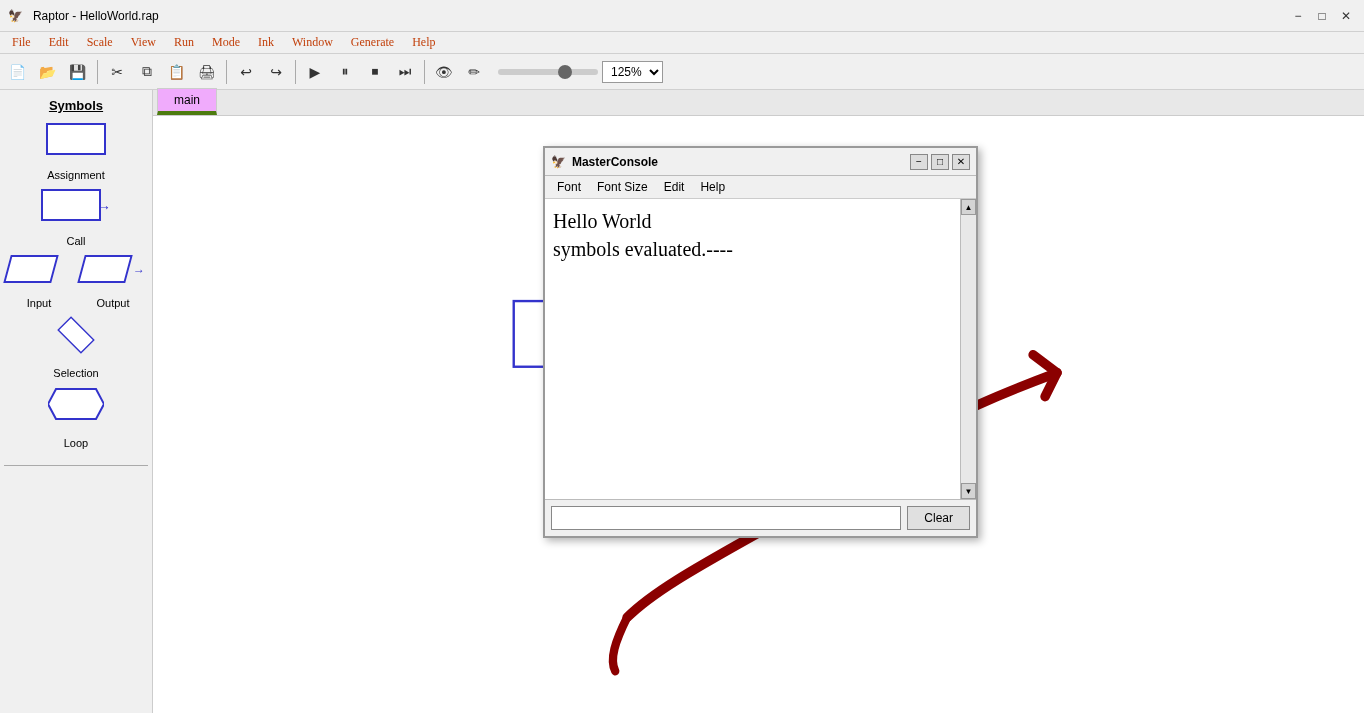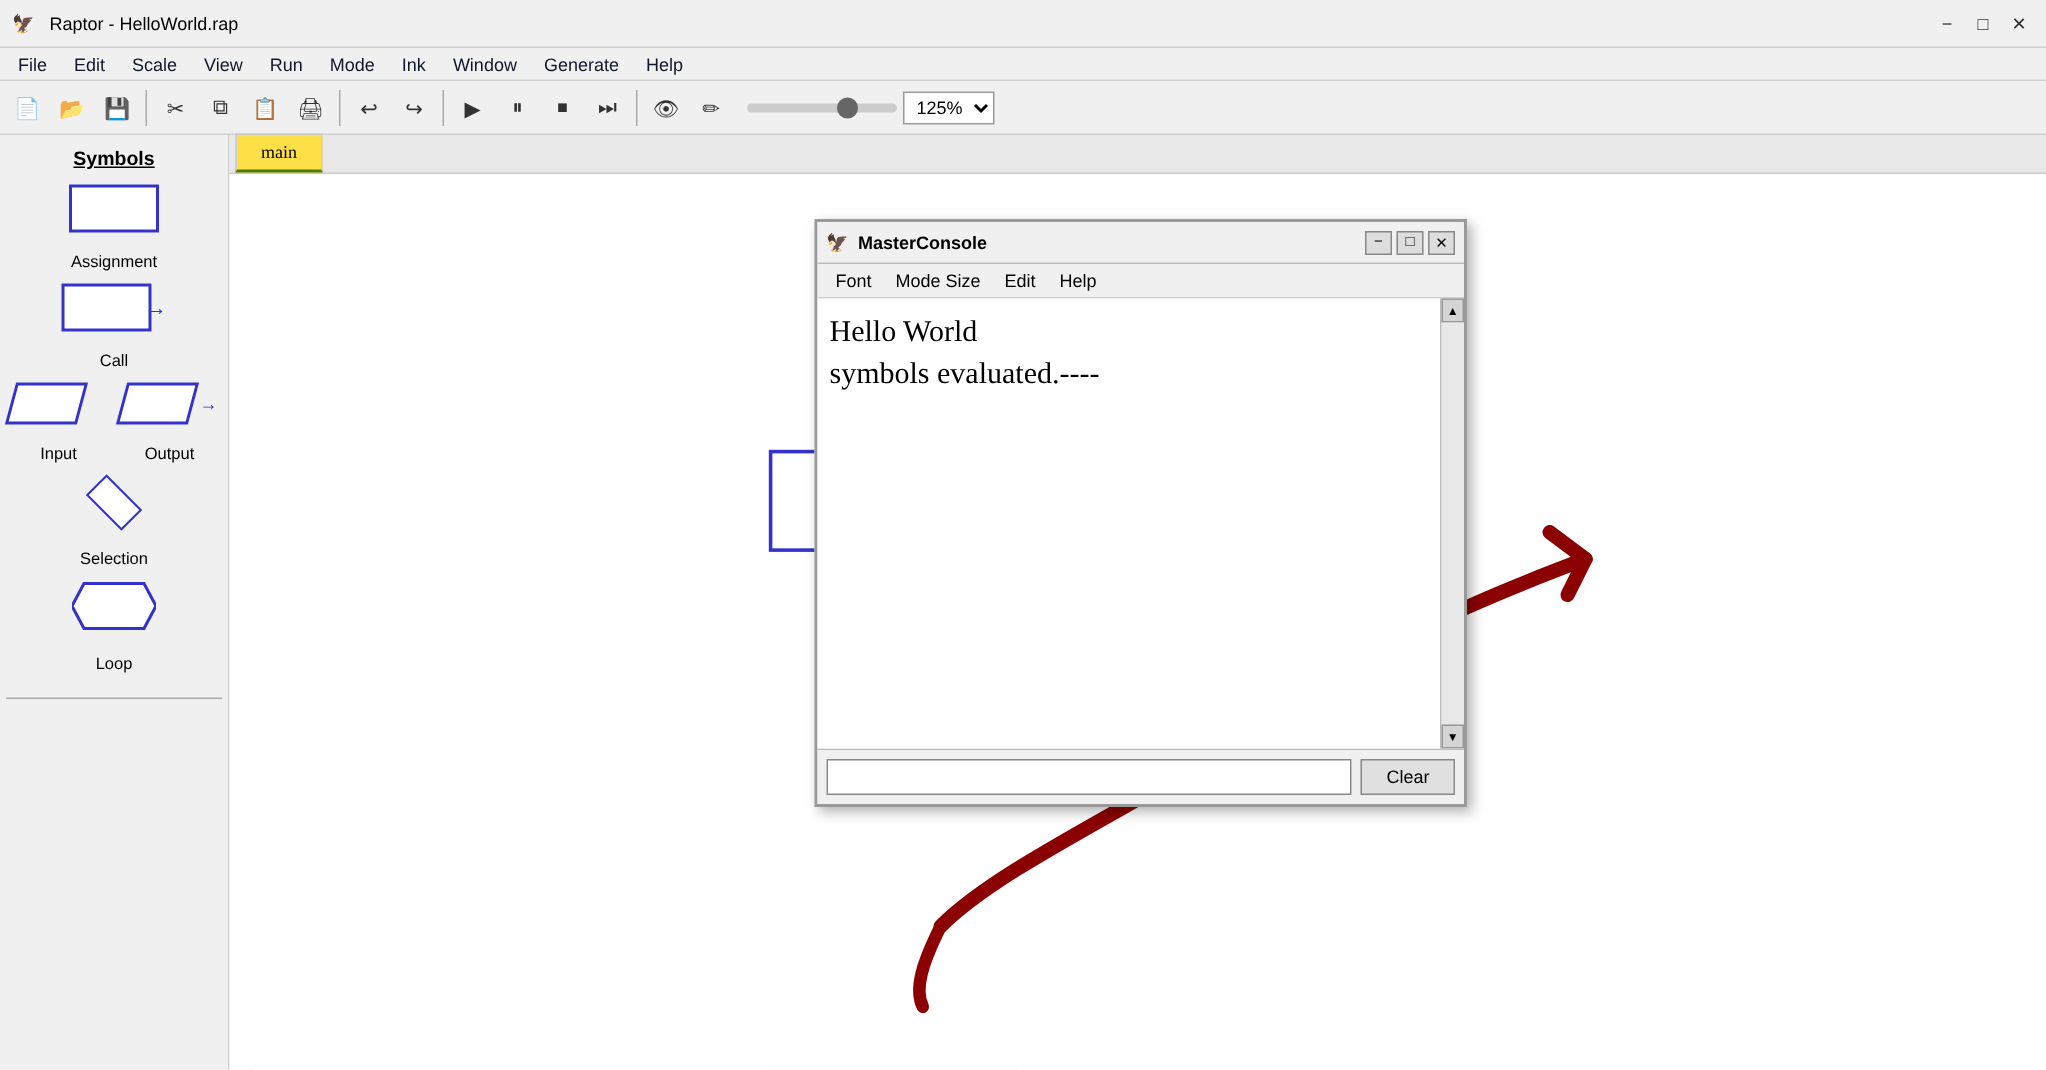--- a/index.html
+++ b/index.html
@@ -38,21 +38,22 @@
       display: flex;
       align-items: center;
       padding: 0 4px;
       border-bottom: 1px solid #d0d0d0;
       gap: 2px;
     }
     .menu-item {
       font-size: 12px;
       padding: 2px 8px;
       cursor: pointer;
-      color: #0f172a;
+      color: #c2410c;
+      font-family: Liberation Serif, serif;
     }
 
     
     .toolbar {
       background: #f0f0f0;
       height: 36px;
       display: flex;
       align-items: center;
       padding: 0 4px;
       border-bottom: 1px solid #d0d0d0;
@@ -212,21 +213,21 @@
     .tab {
       padding: 4px 16px;
       font-size: 12px;
       border: 1px solid #ccc;
       border-bottom: none;
       background: white;
       cursor: pointer;
       margin-right: 2px;
       margin-left: 4px;
     }
-    .tab.active { background: #fde047; border-bottom: 2px solid #4d7c0f; font-family: Liberation Serif, serif; }
+    .tab.active { background: #f0abfc; border-bottom: 4px solid #4d7c0f; }
 
     
     .canvas {
       flex: 1;
       background: white;
       position: relative;
       overflow: hidden;
     }
 
     
@@ -523,21 +524,21 @@
           </div>
           <div class="console-title-btns">
             <div class="console-btn">−</div>
             <div class="console-btn">□</div>
             <div class="console-btn">✕</div>
           </div>
         </div>
 
         <div class="console-menu-bar">
           <span class="console-menu-item">Font</span>
-          <span class="console-menu-item">Mode Size</span>
+          <span class="console-menu-item">Font Size</span>
           <span class="console-menu-item">Edit</span>
           <span class="console-menu-item">Help</span>
         </div>
 
         <div class="console-content-row">
           <div class="console-text-area">
             <div>Hello World</div>
             <div style="display:flex; align-items:center;">symbols evaluated.----</div>
           </div>
           <div class="console-scrollbar">

